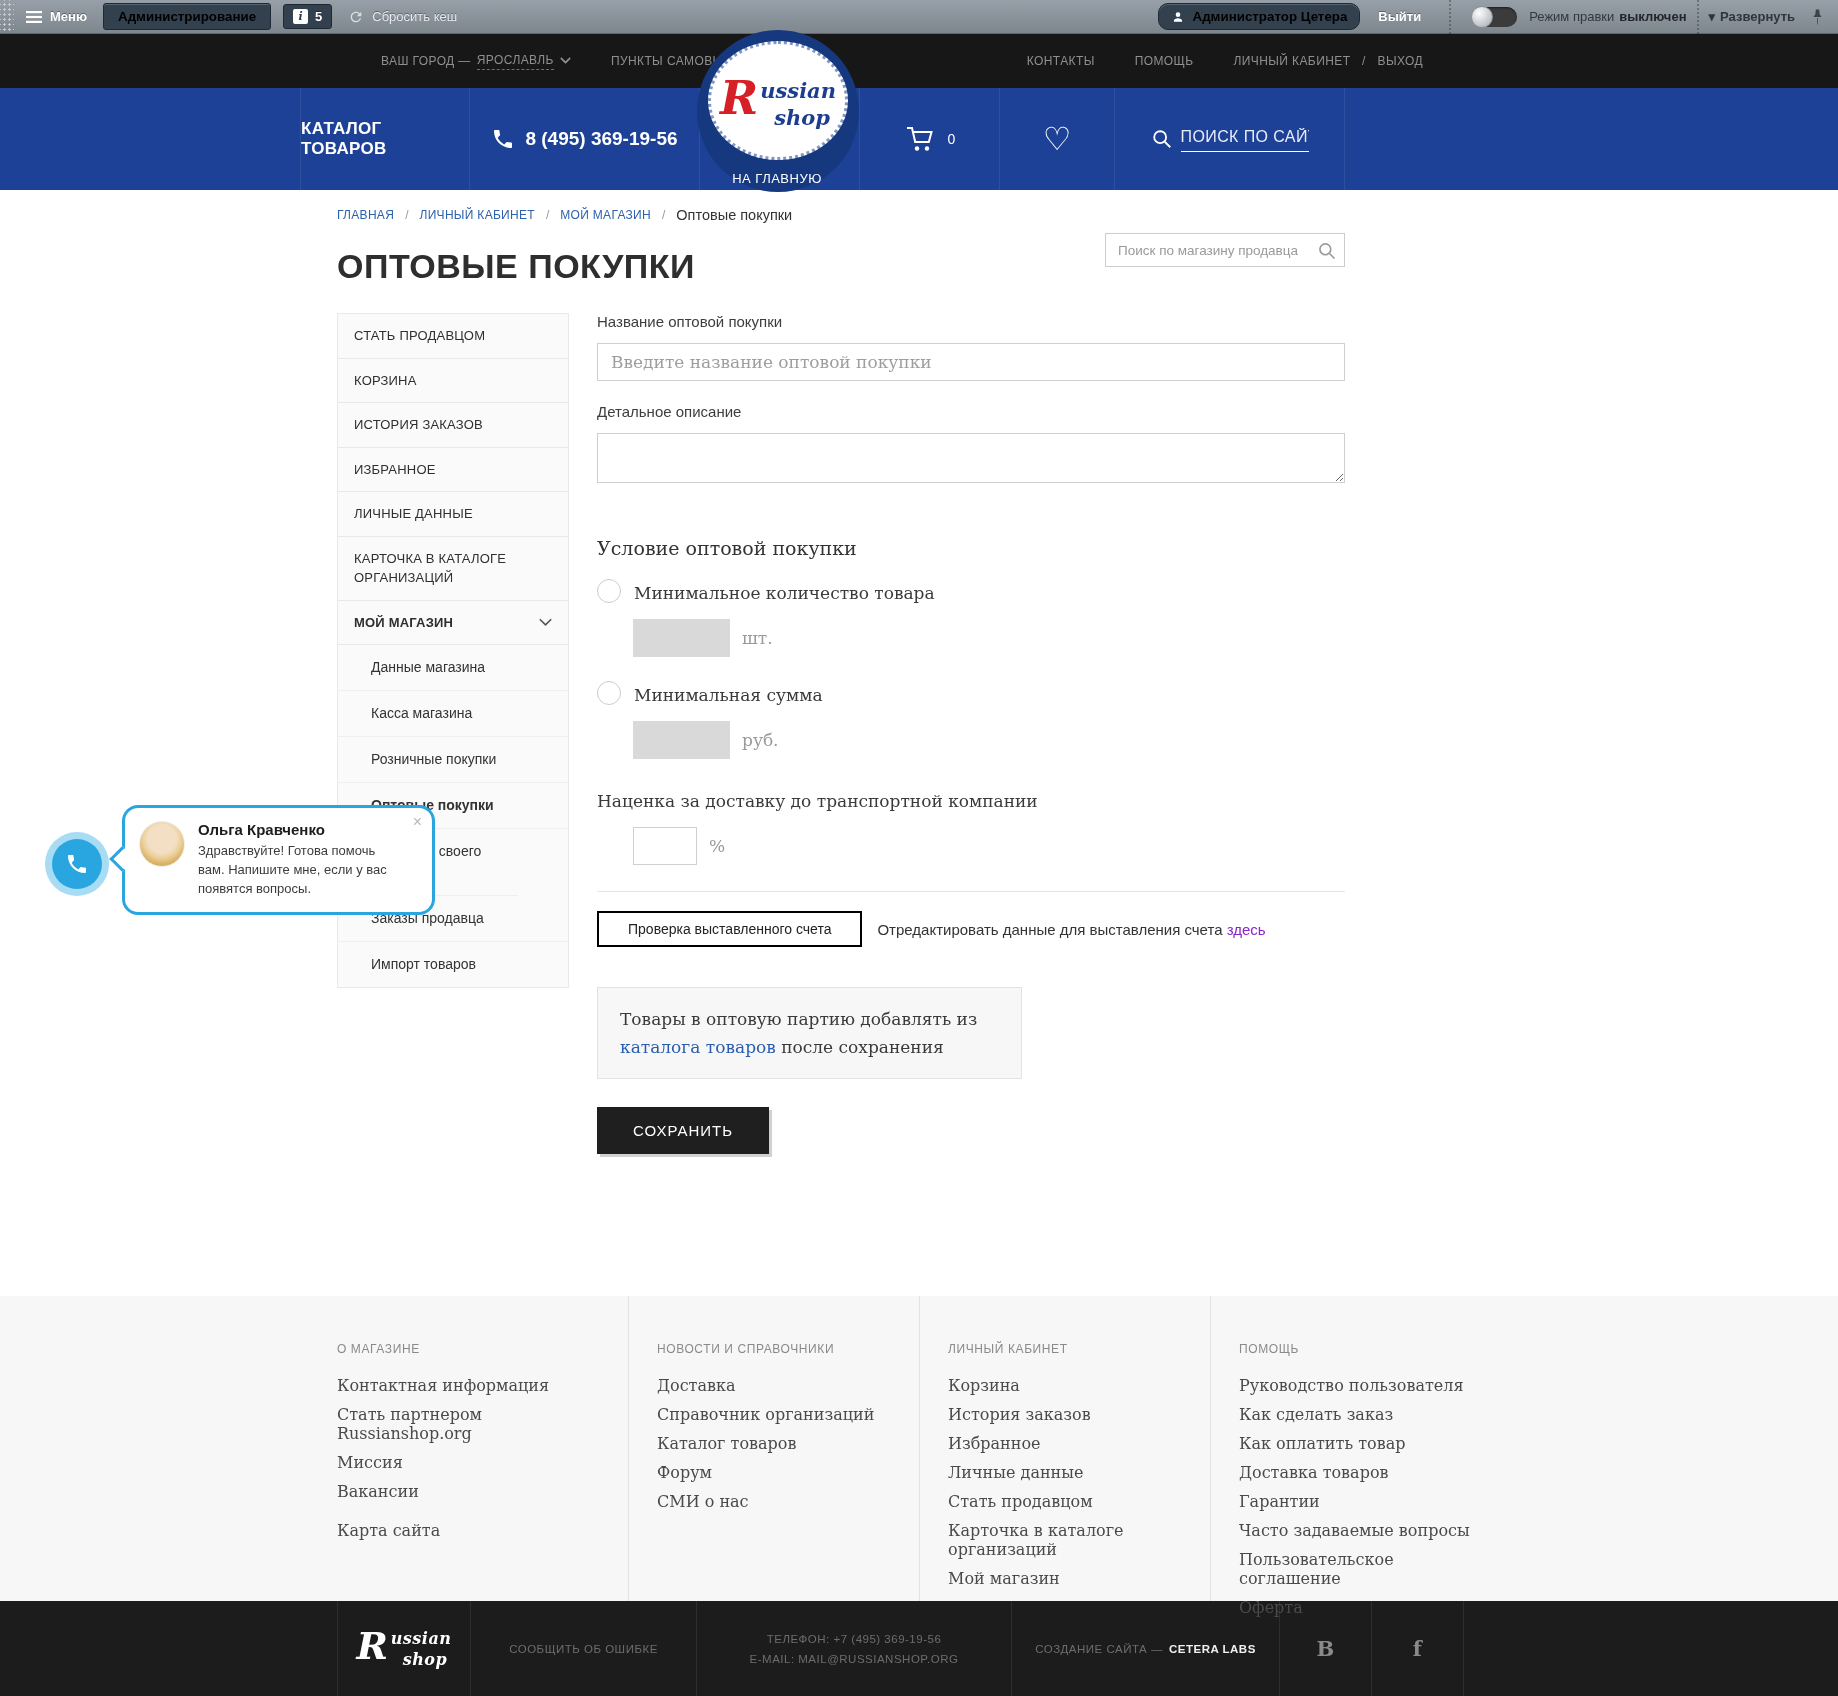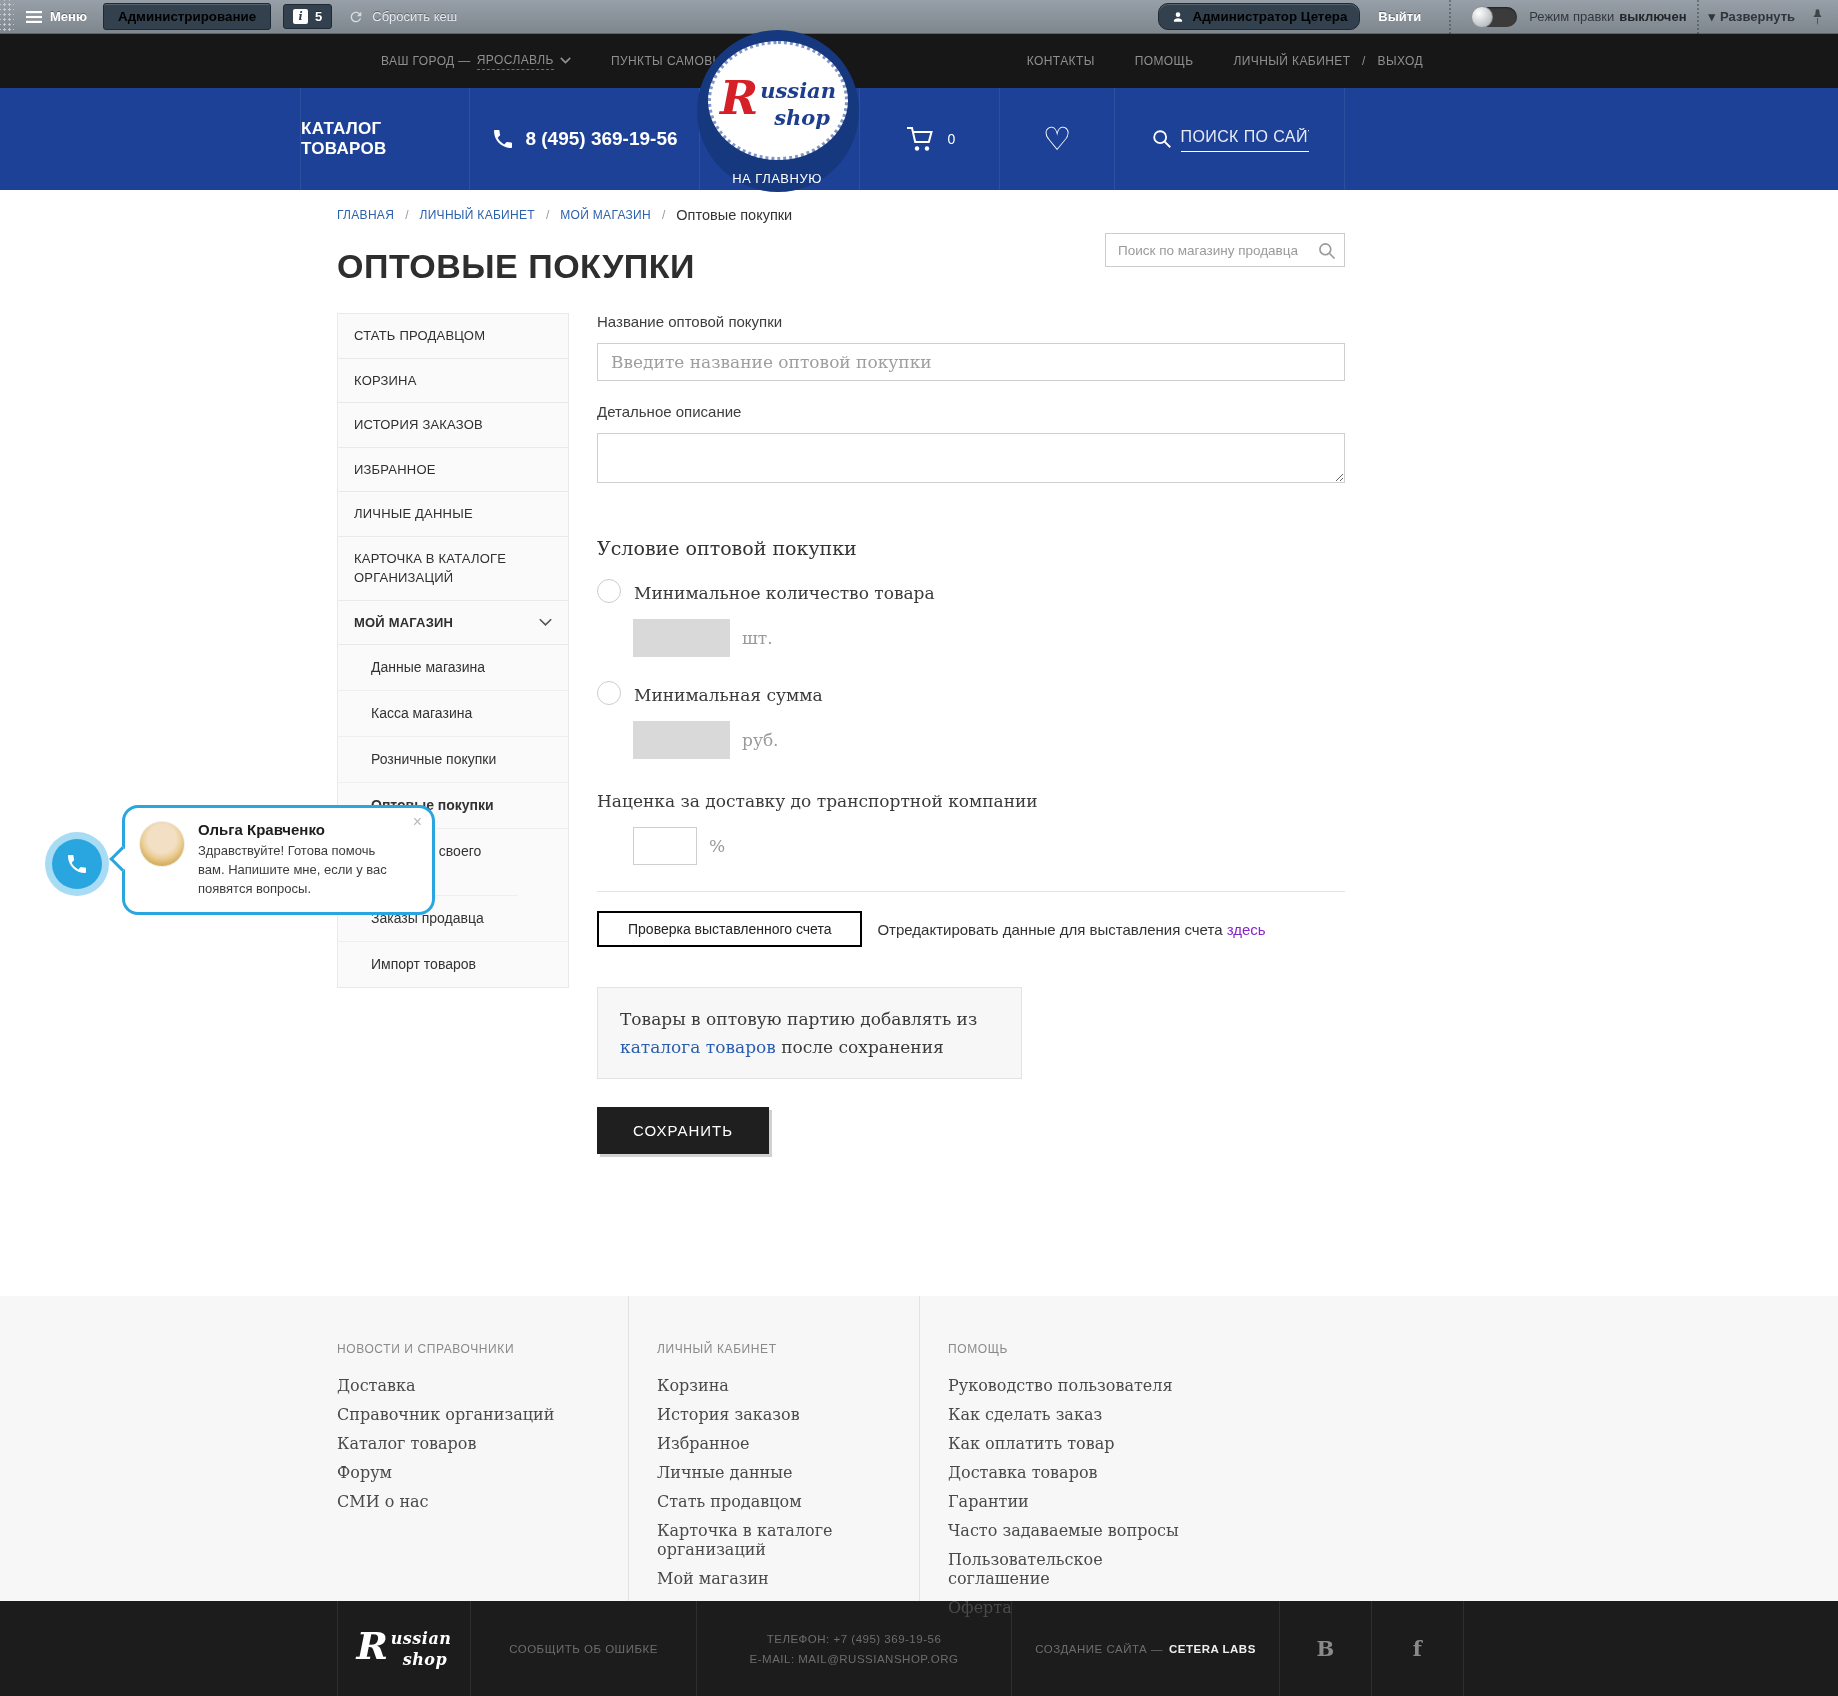--- a/index.html
+++ b/index.html
@@ -394,20 +394,28 @@
 
         <button class="save-btn">СОХРАНИТЬ</button>
       </div>
     </div>
   </div>
 </div>
 
 <div class="site-footer">
   <div class="cw foot-cols">
     <div class="fcol">
+      <div class="fcol-title">О МАГАЗИНЕ</div>
+      <a class="flink">Контактная информация</a>
+      <a class="flink">Стать партнером Russianshop.org</a>
+      <a class="flink">Миссия</a>
+      <a class="flink">Вакансии</a>
+      <a class="flink gap-top">Карта сайта</a>
+    </div>
+    <div class="fcol">
       <div class="fcol-title">НОВОСТИ И СПРАВОЧНИКИ</div>
       <a class="flink">Доставка</a>
       <a class="flink">Справочник организаций</a>
       <a class="flink">Каталог товаров</a>
       <a class="flink">Форум</a>
       <a class="flink">СМИ о нас</a>
     </div>
     <div class="fcol">
       <div class="fcol-title">ЛИЧНЫЙ КАБИНЕТ</div>
       <a class="flink">Корзина</a>

